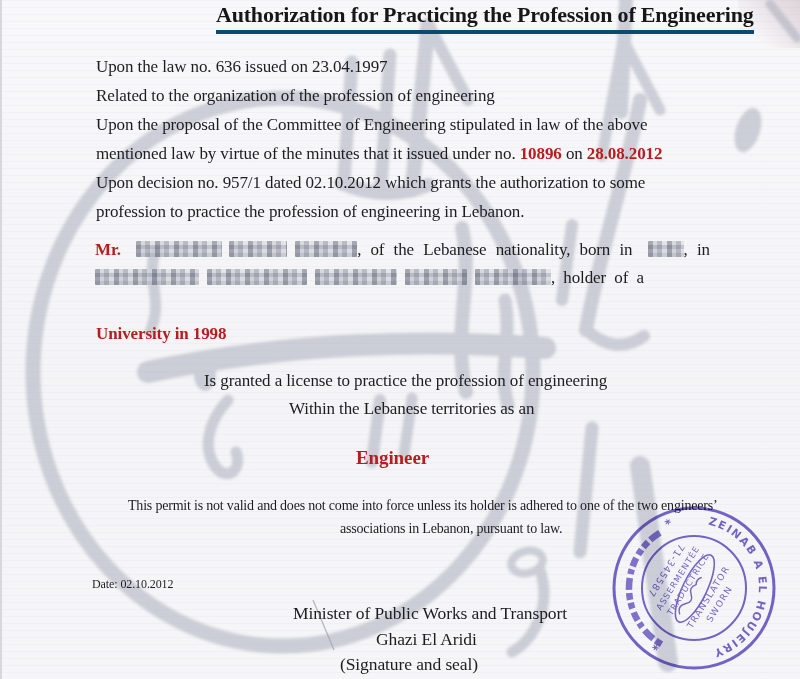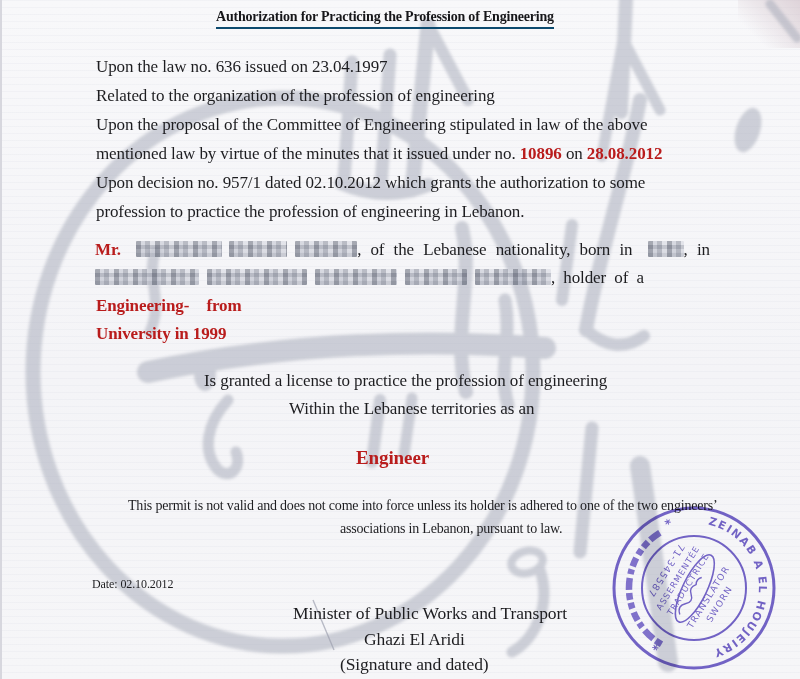--- a/index.html
+++ b/index.html
@@ -18,22 +18,22 @@
   }
   .edge-left{position:absolute;left:0;top:0;width:2px;height:679px;background:#d7d7de;z-index:1;}
   .corner-shade{
     position:absolute;right:0;top:0;width:62px;height:48px;z-index:1;
     background:linear-gradient(225deg, rgba(201,181,190,0.55) 0%, rgba(201,181,190,0.25) 45%, rgba(201,181,190,0) 75%);
   }
   svg.layer{position:absolute;left:0;top:0;z-index:1;pointer-events:none;}
   .txt{position:absolute;white-space:nowrap;z-index:2;font-size:17px;letter-spacing:-0.1px;}
   .b{font-weight:bold;color:#b91c1c;}
   .title{
-    left:216px;top:9px;font-size:14px;font-weight:bold;letter-spacing:-0.2px;color:#17171a;
-    border-bottom:2px solid #0c4a6e;padding-bottom:2px;
+    left:216px;top:2px;font-size:22px;font-weight:bold;letter-spacing:-0.2px;color:#17171a;
+    border-bottom:4px solid #0c4a6e;padding-bottom:2px;
   }
   .fine{font-size:14px;letter-spacing:-0.2px;}
   .footerline{font-size:17.5px;}
   
   .redact{
     display:inline-block;height:16px;vertical-align:-2px;border-radius:1px;
     background:
       repeating-linear-gradient(90deg, rgba(92,97,112,0.50) 0 5px, rgba(172,176,190,0.34) 5px 9px, rgba(124,129,144,0.46) 9px 14px, rgba(201,204,214,0.30) 14px 19px),
       repeating-linear-gradient(0deg, rgba(142,147,162,0.42) 0 4px, rgba(193,196,207,0.34) 4px 8px, rgba(112,117,132,0.40) 8px 12px, rgba(222,224,231,0.30) 12px 16px);
   }
@@ -92,35 +92,34 @@
 <div class="txt" style="left:96px;top:173px">Upon decision no. 957/1 dated 02.10.2012 which grants the authorization to some</div>
 <div class="txt" style="left:96px;top:202px">profession to practice the profession of engineering in Lebanon.</div>
 
 <div class="txt" style="left:95px;top:240px;word-spacing:5px"><span class="b">Mr.</span>
   <span class="redact" style="width:86px;margin:0 3px 0 6px"></span><span class="redact" style="width:58px;margin:0 4px"></span><span class="redact" style="width:62px;margin:0 0 0 4px"></span><span>, of the Lebanese nationality, born in</span>
   <span class="redact" style="width:36px;margin:0 0 0 6px"></span><span>, in</span></div>
 
 <div class="txt" style="left:95px;top:268px;word-spacing:4px"><span class="redact" style="width:104px;margin-right:8px"></span><span class="redact" style="width:100px;margin-right:8px"></span><span class="redact" style="width:82px;margin-right:8px"></span><span class="redact" style="width:62px;margin-right:8px"></span><span class="redact" style="width:76px"></span><span>, holder of a</span></div>
 
 <div class="txt" style="left:96px;top:296px;width:628px;display:flex;justify-content:space-between;word-spacing:13px">
-    <span class="b">Engineering- from</span>
   </div>
-<div class="txt b" style="left:96px;top:324px">University in 1999</div>
+<div class="txt b" style="left:96px;top:324px">University in 1998</div>
 
 <div class="txt" style="left:204px;top:371px">Is granted a license to practice the profession of engineering</div>
 <div class="txt" style="left:289px;top:399px">Within the Lebanese territories as an</div>
 <div class="txt b" style="left:356px;top:447px;font-size:19px">Engineer</div>
 
 <div class="txt fine" style="left:128px;top:498px">This permit is not valid and does not come into force unless its holder is adhered to one of the two engineers’</div>
 <div class="txt fine" style="left:340px;top:521px">associations in Lebanon, pursuant to law.</div>
 
 <div class="txt" style="left:92px;top:577px;font-size:12px">Date: 02.10.2012</div>
 <div class="txt footerline" style="left:293px;top:603px">Minister of Public Works and Transport</div>
-<div class="txt footerline" style="left:364px;top:629px">Ghazi El Aridi</div>
-<div class="txt footerline" style="left:340px;top:654px">(Signature and dated)</div>
+<div class="txt footerline" style="left:376px;top:629px">Ghazi El Aridi</div>
+<div class="txt footerline" style="left:340px;top:654px">(Signature and seal)</div>
 
 <svg class="layer stamp-wrap" width="800" height="679" viewBox="0 0 800 679" style="z-index:3">
   <g fill="none" stroke="#5f4cc2" opacity="0.85" font-family="'DejaVu Sans',sans-serif">
     <circle cx="694" cy="588" r="80" stroke-width="3"></circle>
     <circle cx="694" cy="588" r="52" stroke-width="2"></circle>
     <path id="ringPath" d="M694,523 a65,65 0 1 1 -0.02,0" stroke="none"></path>
     <text font-size="11" font-weight="bold" letter-spacing="1.6" fill="#5f4cc2" stroke="none"><textPath href="#ringPath" startOffset="14">ZEINAB A EL HOUJEIRY</textPath></text>
     <text font-size="12" font-weight="bold" fill="#5f4cc2" stroke="none"><textPath href="#ringPath" startOffset="380">*</textPath></text>
     <text font-size="12" font-weight="bold" fill="#5f4cc2" stroke="none"><textPath href="#ringPath" startOffset="238">*</textPath></text>
     <path d="M661.5,644.3 A65,65 0 0 1 661.5,531.7" stroke-width="6.5" stroke-dasharray="7 3 12 4 5 3 9 4 6 3" opacity="0.9"></path>

